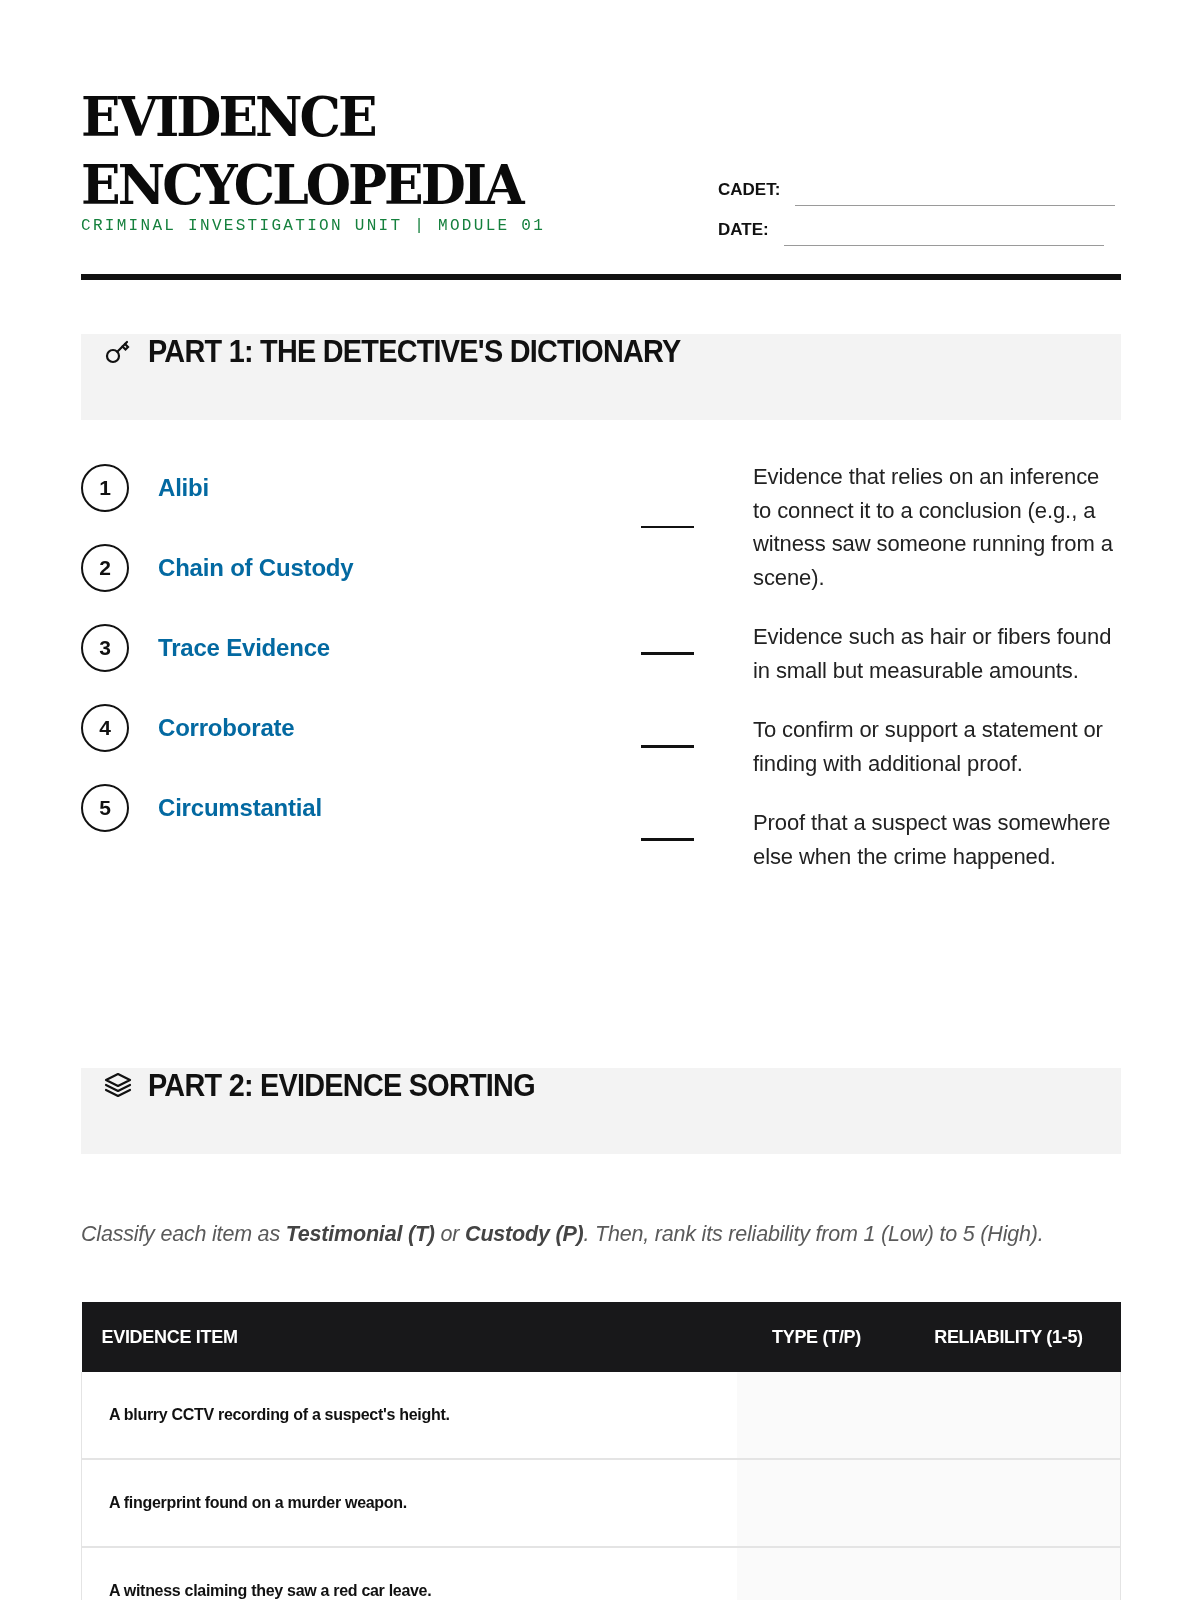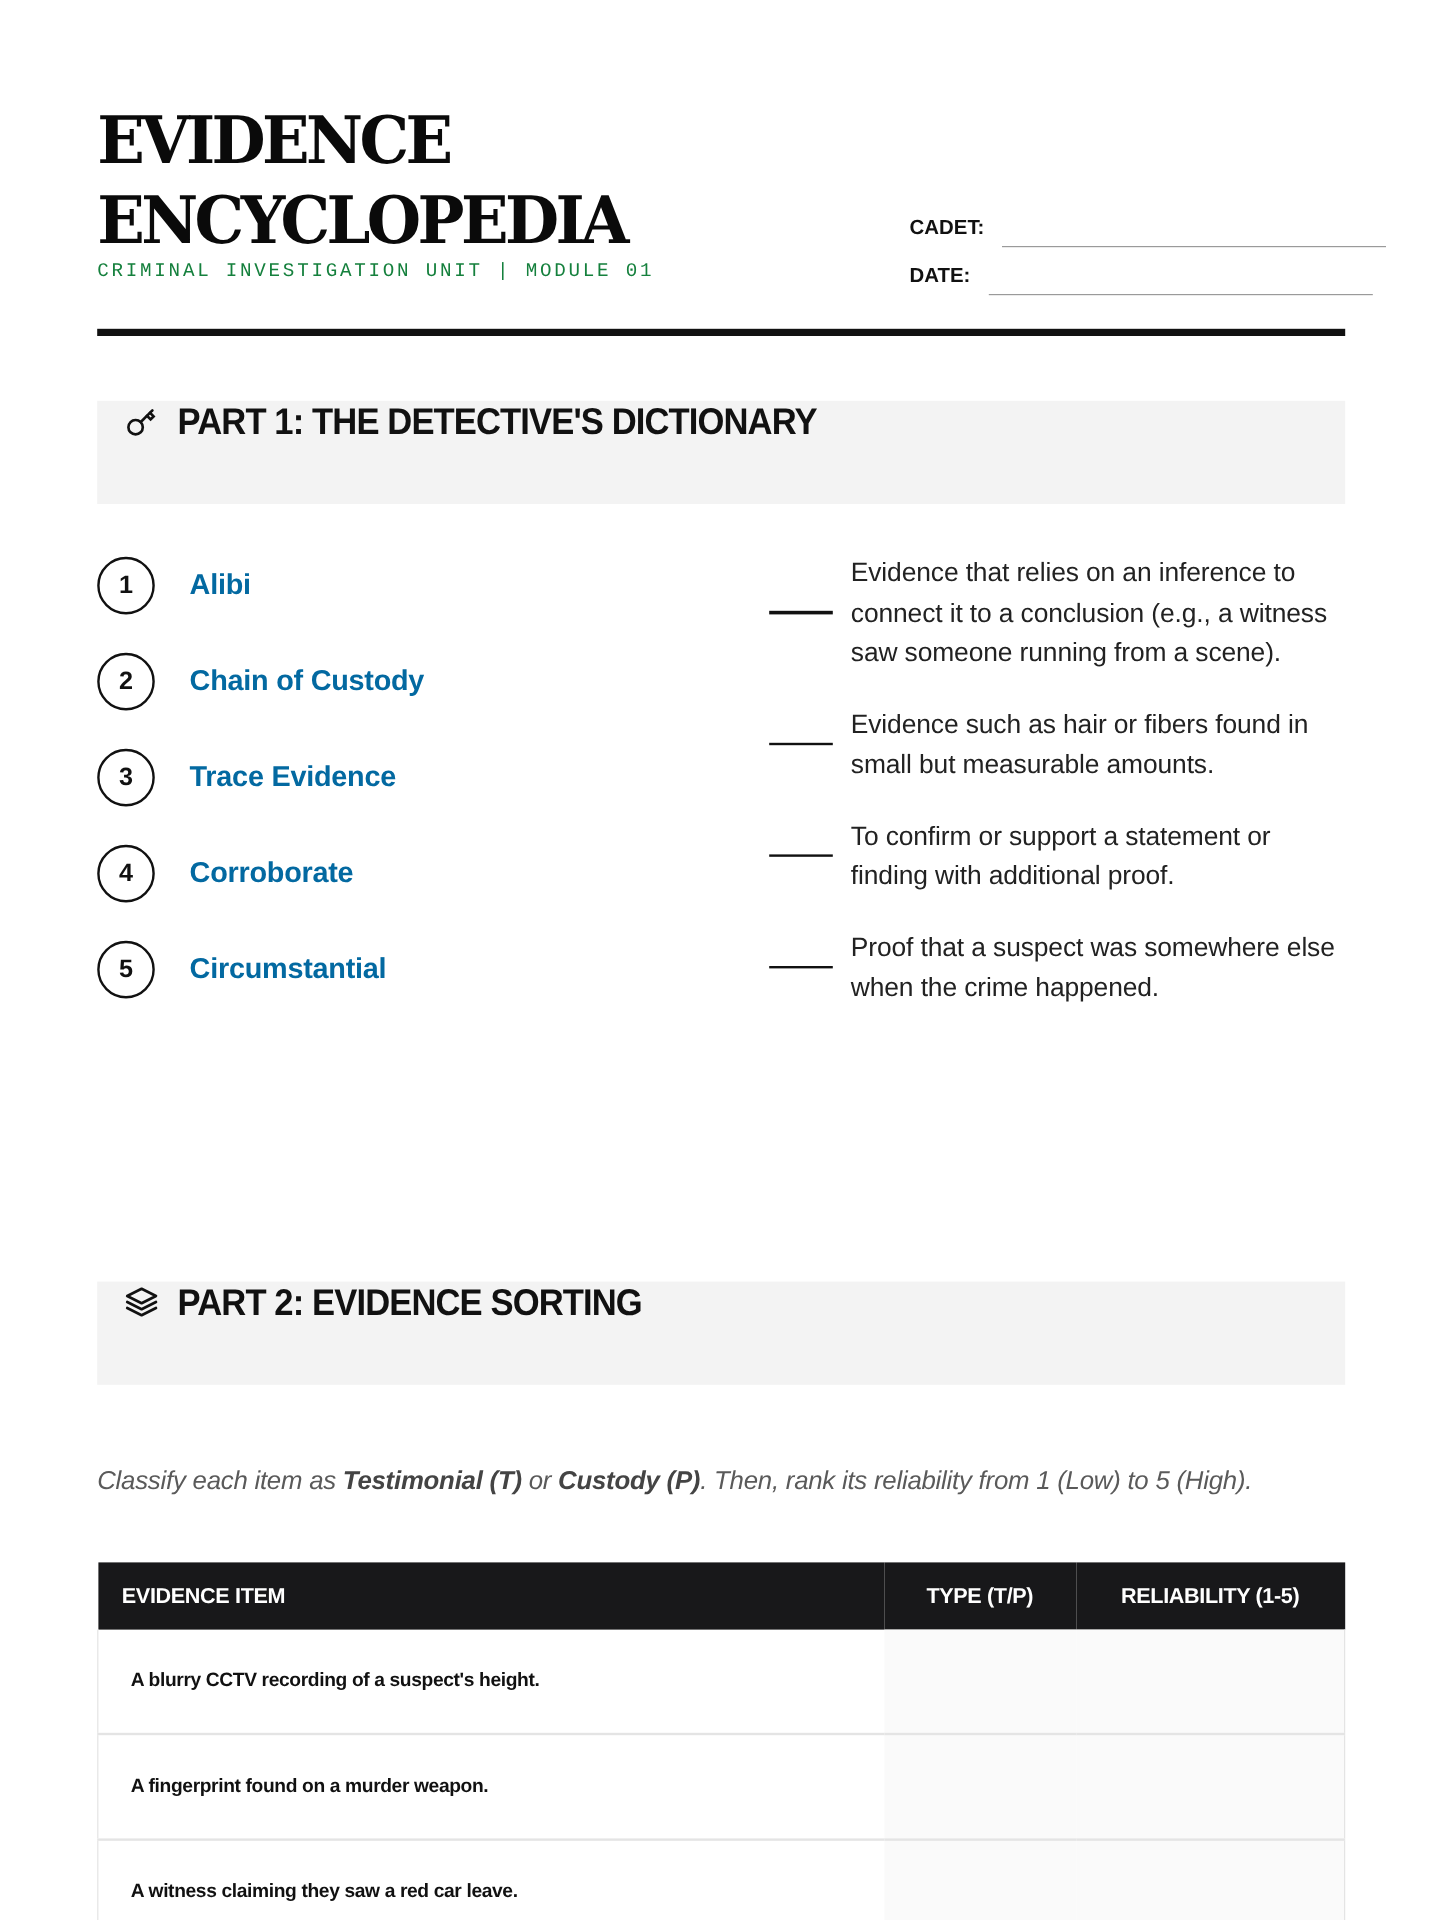--- a/index.html
+++ b/index.html
@@ -6,21 +6,21 @@
   body { width: 1200px; height: 1600px; overflow: hidden; position: relative; font-family: "Liberation Sans", "DejaVu Sans", sans-serif; color: #111; }
 
   .page { position: absolute; left: 81px; top: 0; width: 1040px; }
 
   
   .header { position: relative; height: 282px; }
   .title { position: absolute; left: 0; top: 84px; margin: 0; font-family: "DejaVu Serif", "Liberation Serif", serif; font-weight: bold; font-size: 52px; line-height: 64px; letter-spacing: -3px; color: #0a0a0a; transform: scaleY(1.05); transform-origin: top left; }
   .title span { display: block; }
   .subtitle { position: absolute; left: 0; top: 217px; font-family: "Liberation Mono", "DejaVu Sans Mono", monospace; font-size: 16px; letter-spacing: 2.3px; color: #15803d; white-space: nowrap; }
   .field { position: absolute; display: flex; align-items: flex-end; }
-  .field-label { font-family: "Liberation Sans", sans-serif; font-weight: bold; font-size: 17px; color: #111; line-height: 20px; margin-left: 40px; }
+  .field-label { font-family: "Liberation Sans", sans-serif; font-weight: bold; font-size: 17px; color: #111; line-height: 20px; }
   .field-line { border-bottom: 1.5px solid #9a9a9a; height: 1px; margin-bottom: -6px; }
   .field-cadet { left: 637px; top: 180px; }
   .field-cadet .field-line { width: 320px; margin-left: 15px; }
   .field-date { left: 637px; top: 220px; }
   .field-date .field-line { width: 320px; margin-left: 15px; }
   .rule { position: absolute; left: 0; top: 274px; width: 1040px; height: 6px; background: #111; }
 
   
   .section-head { position: absolute; left: 0; width: 1040px; height: 86px; background: #f3f3f3; display: flex; align-items: flex-start; }
   .section-head .icon { width: 34px; height: 34px; margin-left: 20px; margin-right: 13px; display: flex; align-items: center; justify-content: center; }
@@ -29,31 +29,31 @@
   .sec2 { top: 1068px; }
 
   
   .terms { position: absolute; left: 0; top: 462px; width: 400px; }
   .term { display: flex; align-items: center; height: 52px; margin-bottom: 28px; }
   .num { width: 48px; height: 48px; border: 2.5px solid #111; border-radius: 50%; box-sizing: border-box; display: flex; align-items: center; justify-content: center; font-weight: bold; font-size: 21px; color: #111; }
   .term-label { margin-left: 29px; font-weight: bold; font-size: 24px; color: #0369a1; letter-spacing: -0.2px; }
 
   
   .defs { position: absolute; left: 560px; top: 460px; width: 480px; }
-  .def { display: flex; align-items: center; margin-bottom: 26px; }
+  .def { display: flex; align-items: center; margin-bottom: 26px; gap: 44px; }
   .blank { width: 53px; height: 2.5px; background: #111; flex-shrink: 0; margin-right: 15px; }
   .def-text { font-size: 22px; line-height: 33.5px; color: #222; letter-spacing: -0.1px; }
 
   
   .instructions { position: absolute; left: 0; top: 1196px; width: 1000px; font-style: italic; font-size: 21.5px; line-height: 33.5px; color: #5a5a5a; letter-spacing: -0.2px; }
   .instructions b { color: #444; font-weight: bold; }
 
   
   .table { position: absolute; left: 0; top: 1302px; width: 1040px; border-collapse: collapse; }
-  .table th { background: #18181a; color: #fff; font-size: 18px; font-weight: bold; height: 56px; text-align: left; padding: 0 20px; letter-spacing: -0.3px; }
+  .table th { background: #18181a; color: #fff; font-size: 18px; font-weight: bold; height: 70px; text-align: left; padding: 0 20px; letter-spacing: -0.3px; }
   .table th.type { width: 160px; text-align: center; padding: 0; }
   .table th.rel { width: 224px; text-align: center; padding: 0; }
   .table td { height: 86px; border-bottom: 2px solid #e4e4e4; font-weight: bold; font-size: 16px; padding: 0 27px; color: #111; letter-spacing: -0.3px; }
   .table td.input { background: #fafafa; padding: 0; }
   .table td.first { border-left: 1px solid #e4e4e4; }
   .table td.last { border-right: 1px solid #e4e4e4; }
 </style>
 </head>
 <body>
 

